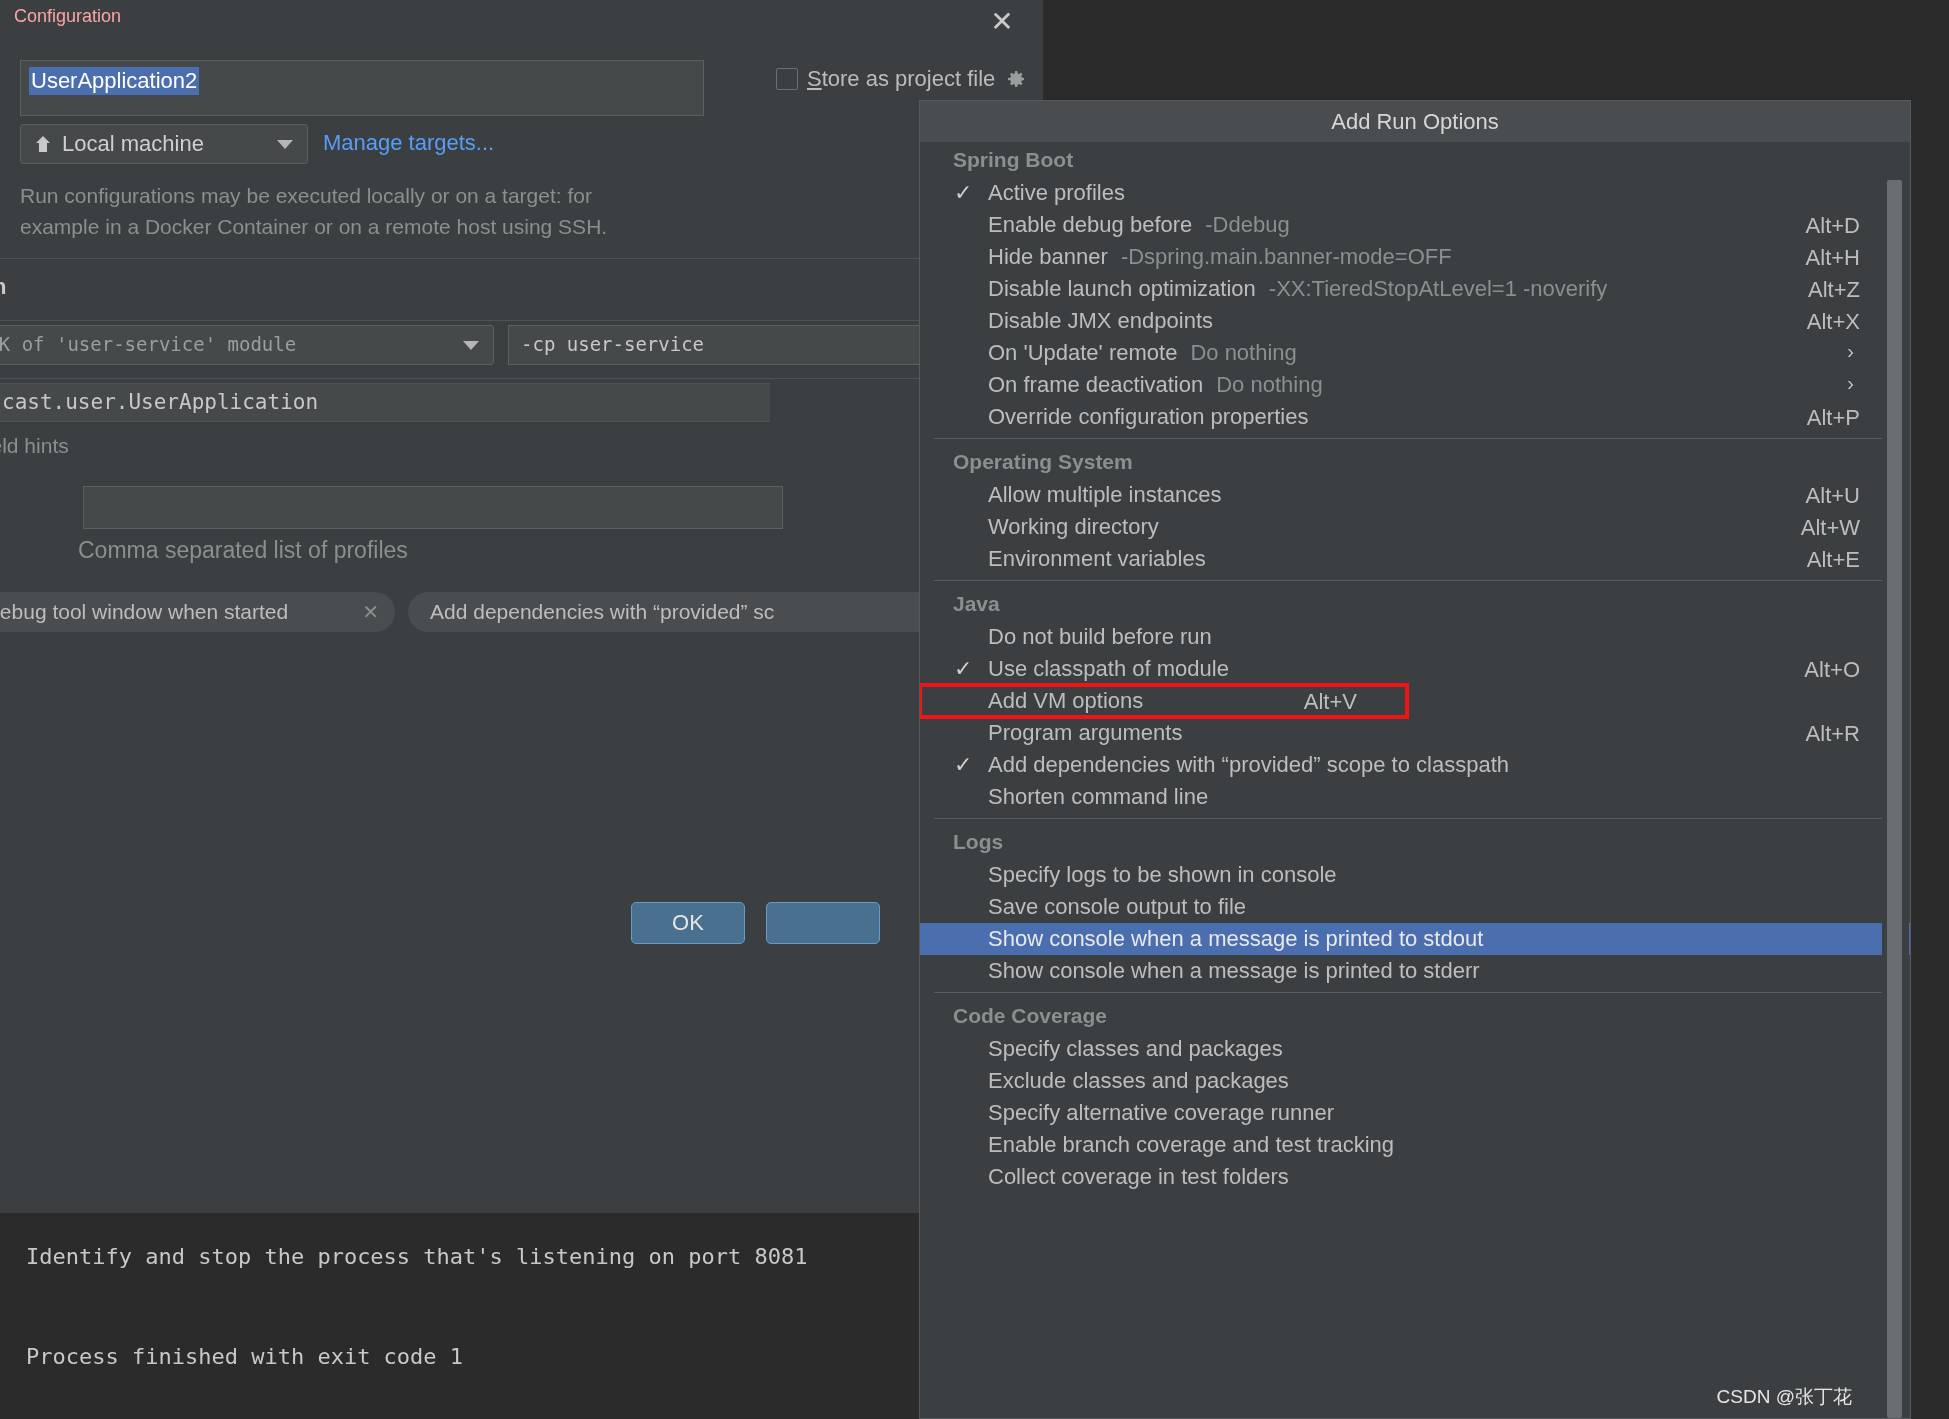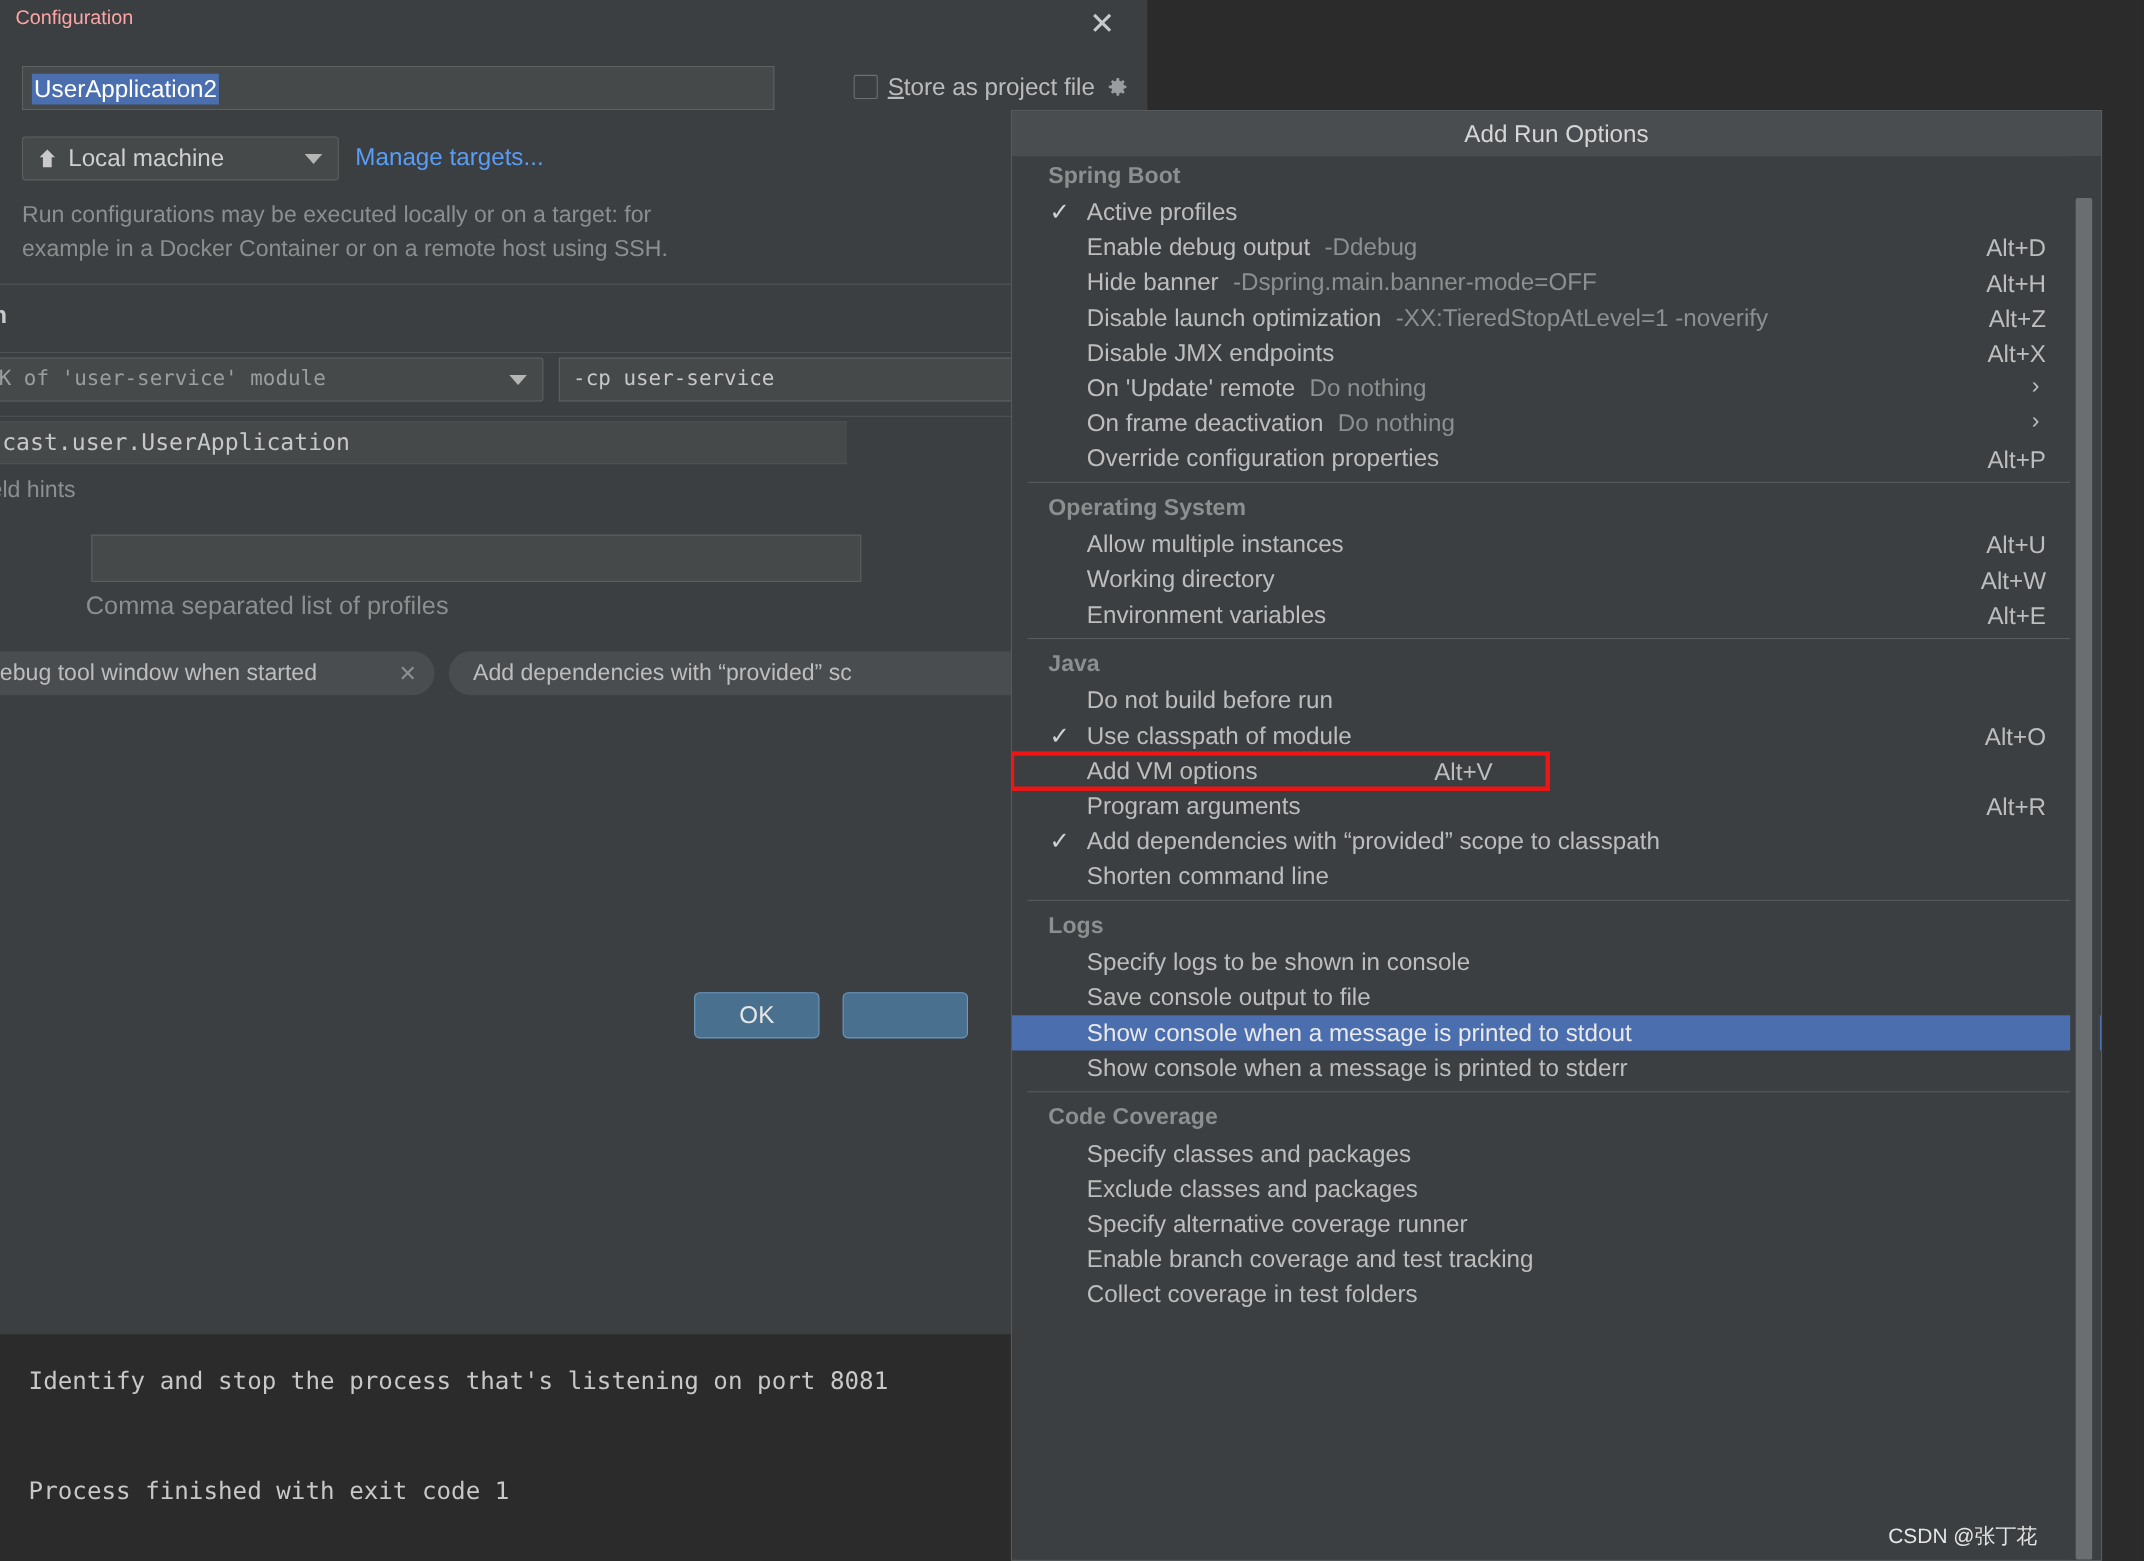--- a/index.html
+++ b/index.html
@@ -60,21 +60,21 @@
   }
   #dialog-close {
     position: absolute; left: 982px; top: 3px;
     width: 40px; height: 38px;
     color: #c9c9c9; font-size: 28px; line-height: 38px; text-align: center;
     cursor: default;
   }
 
   #name-field {
     position: absolute; left: 20px; top: 60px;
-    width: 684px; height: 40px;
+    width: 684px; height: 56px;
     border: 1px solid #5e6060;
     background: #45494a;
     box-sizing: border-box;
   }
   #name-field-text {
     position: absolute; left: 8px; top: 6px;
     font-size: 22px; color: #ffffff;
     background: #4b6eaf;
     padding: 1px 2px;
     white-space: nowrap;
@@ -420,21 +420,21 @@
     <div id="popup-header">
       <span id="popup-title">Add Run Options</span>
     </div>
     <div id="popup-body">
         <div class="menu-group-header">Spring Boot</div>
         <div class="menu-item">
           <span class="check">✓</span>
           <span class="label">Active profiles</span>
         </div>
         <div class="menu-item">
-          <span class="label">Enable debug output</span>
+          <span class="label">Enable debug before</span>
           <span class="hint">-Ddebug</span>
           <span class="shortcut">Alt+D</span>
         </div>
         <div class="menu-item">
           <span class="label">Hide banner</span>
           <span class="hint">-Dspring.main.banner-mode=OFF</span>
           <span class="shortcut">Alt+H</span>
         </div>
         <div class="menu-item">
           <span class="label">Disable launch optimization</span>

